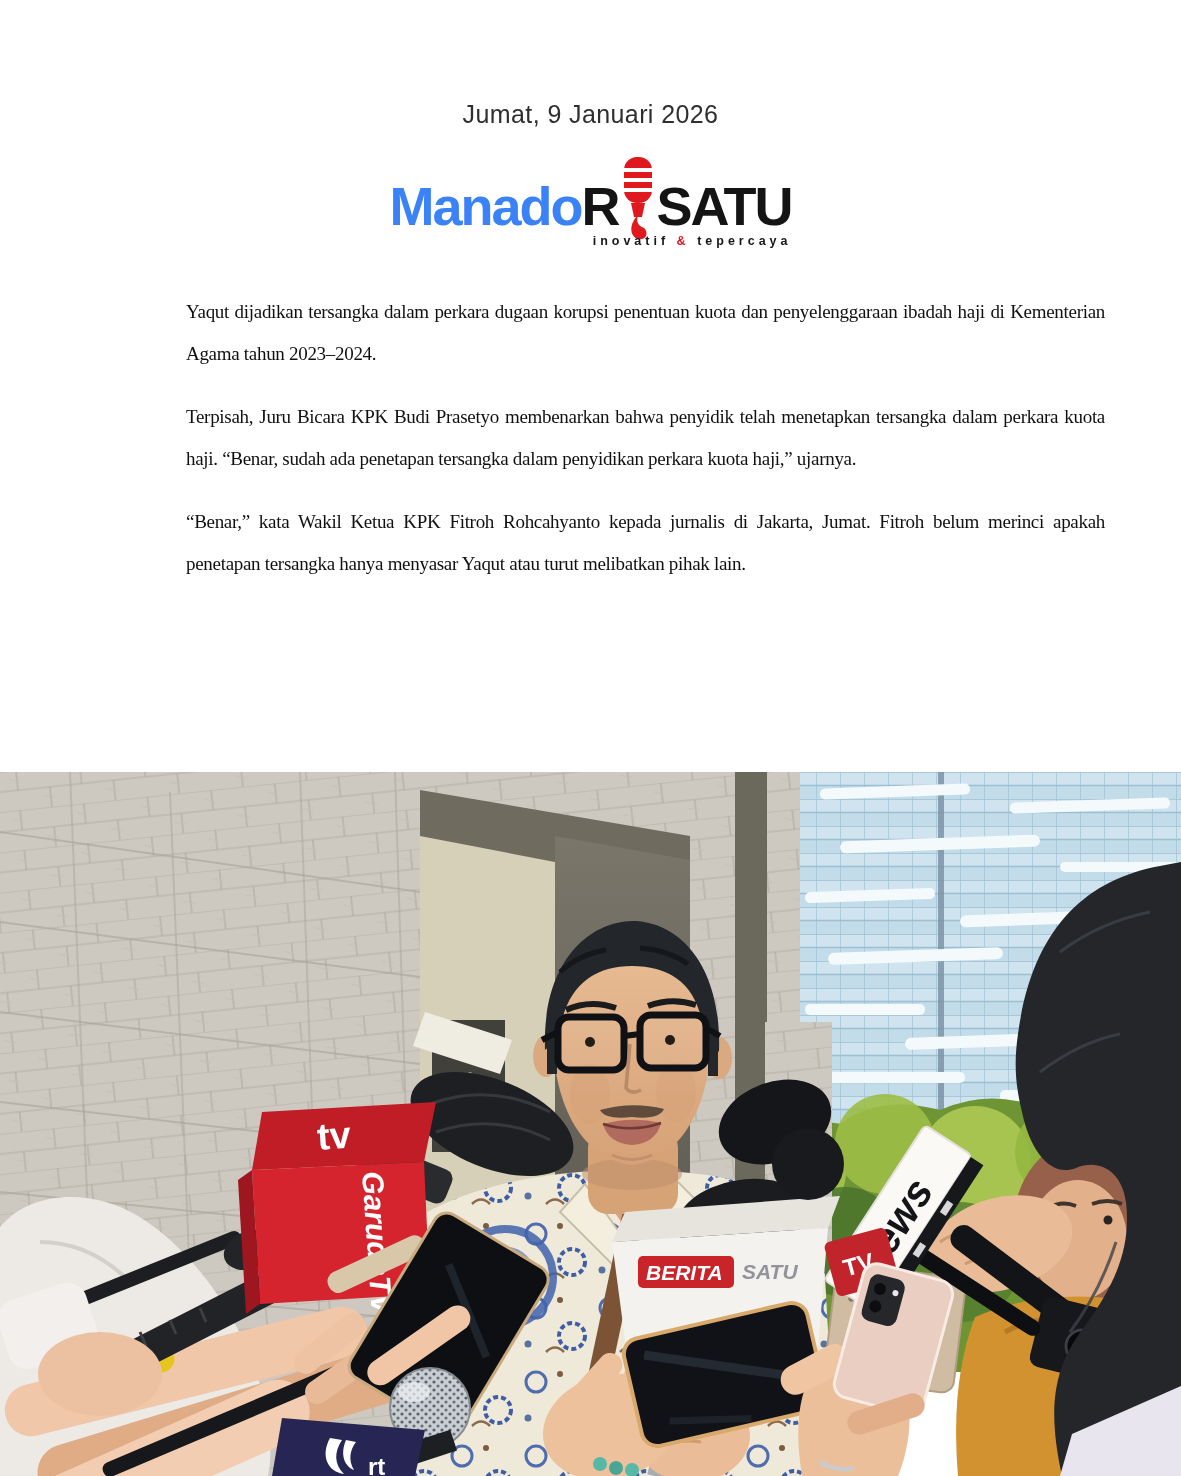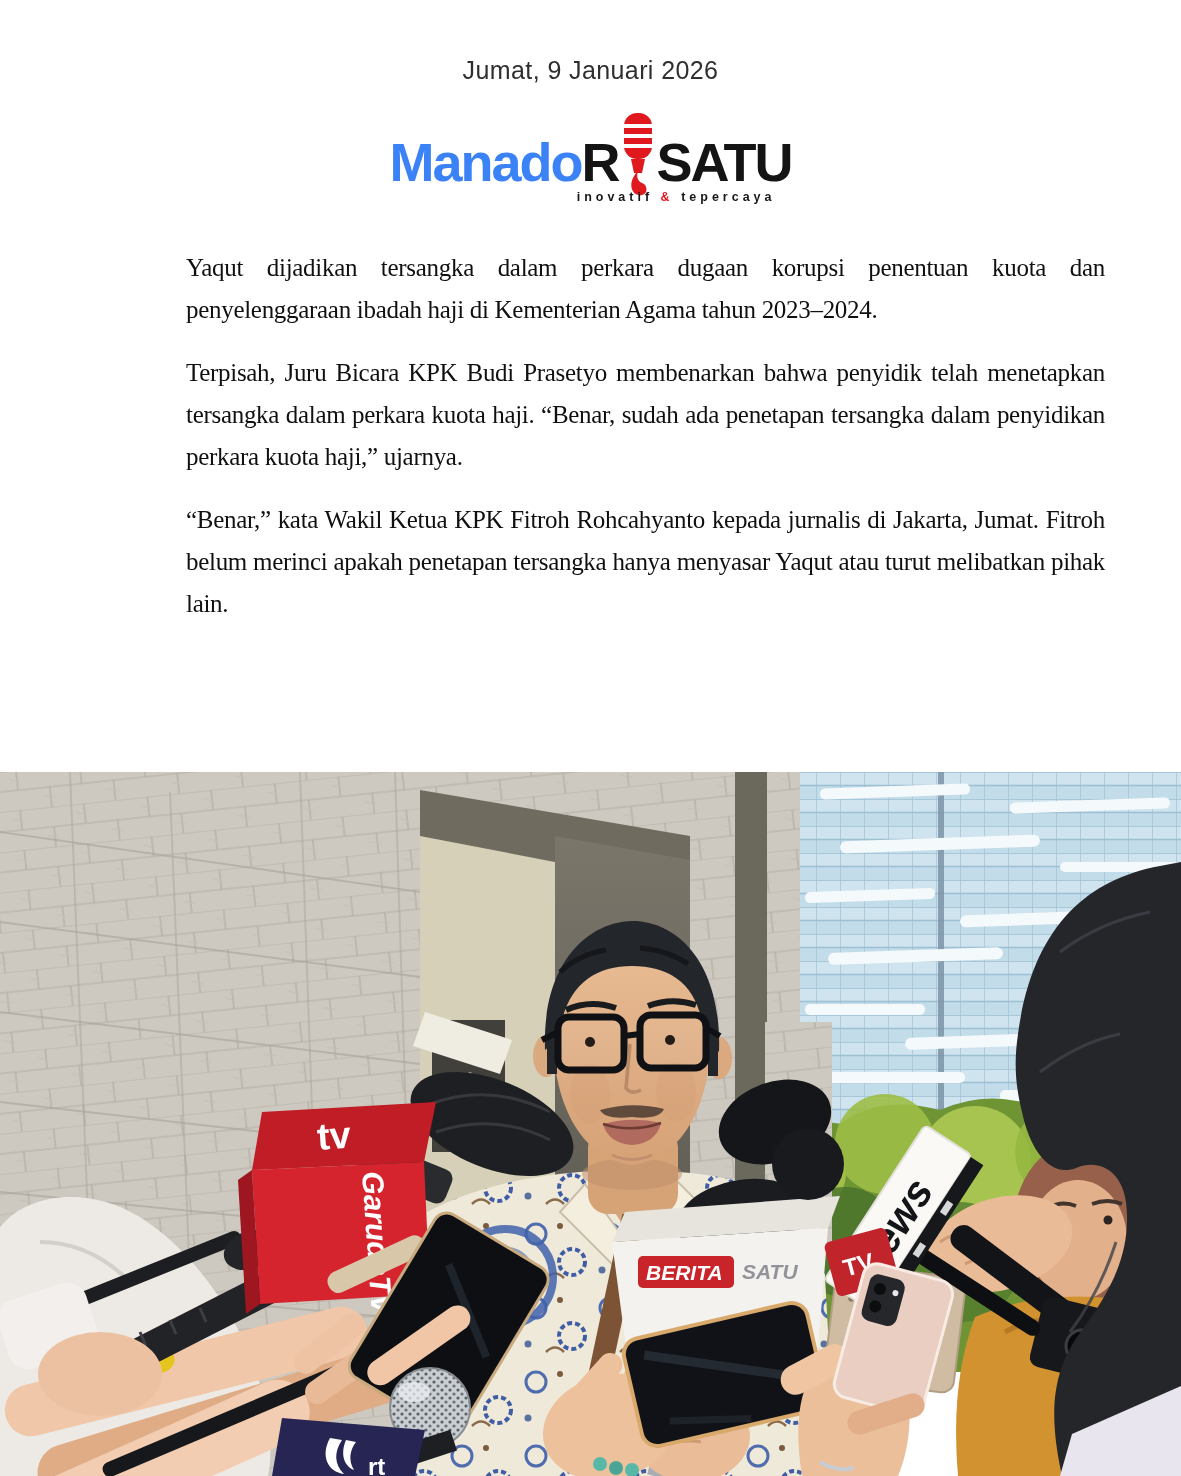--- a/index.html
+++ b/index.html
@@ -1,31 +1,31 @@
 <!DOCTYPE html>
 <html><head>
 <meta charset="utf-8">
 <style>
   html,body{margin:0;padding:0;background:#ffffff;}
   .page{position:relative;width:1181px;height:1476px;background:#ffffff;overflow:hidden;
         font-family:"Liberation Sans",sans-serif;}
   
-  .dateline{padding-top:56px;text-align:center;font-size:25px;color:#2f2f2f;letter-spacing:.4px;}
+  .dateline{padding-top:100px;text-align:center;font-size:25px;color:#2f2f2f;letter-spacing:.4px;}
   .logo-row{display:flex;justify-content:center;margin-top:8px;height:96px;}
   .logo-inner{position:relative;display:flex;align-items:baseline;line-height:1;}
   .logo-word{font-size:54px;font-weight:800;letter-spacing:-2px;}
   .logo-gray{color:#3b82f6;}
   .logo-black{color:#141414;}
   .logo-mic{width:44px;height:88px;margin:0 -3px;transform:translateY(18px);}
-  .tagline{position:absolute;right:16px;bottom:-14px;font-size:12.5px;font-weight:700;
+  .tagline{position:absolute;right:0;bottom:-14px;font-size:12.5px;font-weight:700;
            letter-spacing:4px;color:#17171a;white-space:nowrap;}
   .tagline .amp{color:#e0191f;}
   
   .article{margin:58px 76px 0 186px;font-family:"Liberation Serif",serif;
-           font-size:25px;line-height:42px;color:#101010;text-align:justify;
+           font-size:19px;line-height:42px;color:#101010;text-align:justify;
            letter-spacing:-0.3px;}
   .article p{margin:0 0 21px 0;}
   
   .photo{position:absolute;top:772px;left:0;width:1181px;height:704px;}
   .photo svg{display:block;}
 </style>
 </head>
 <body>
 
 <div class="page">

